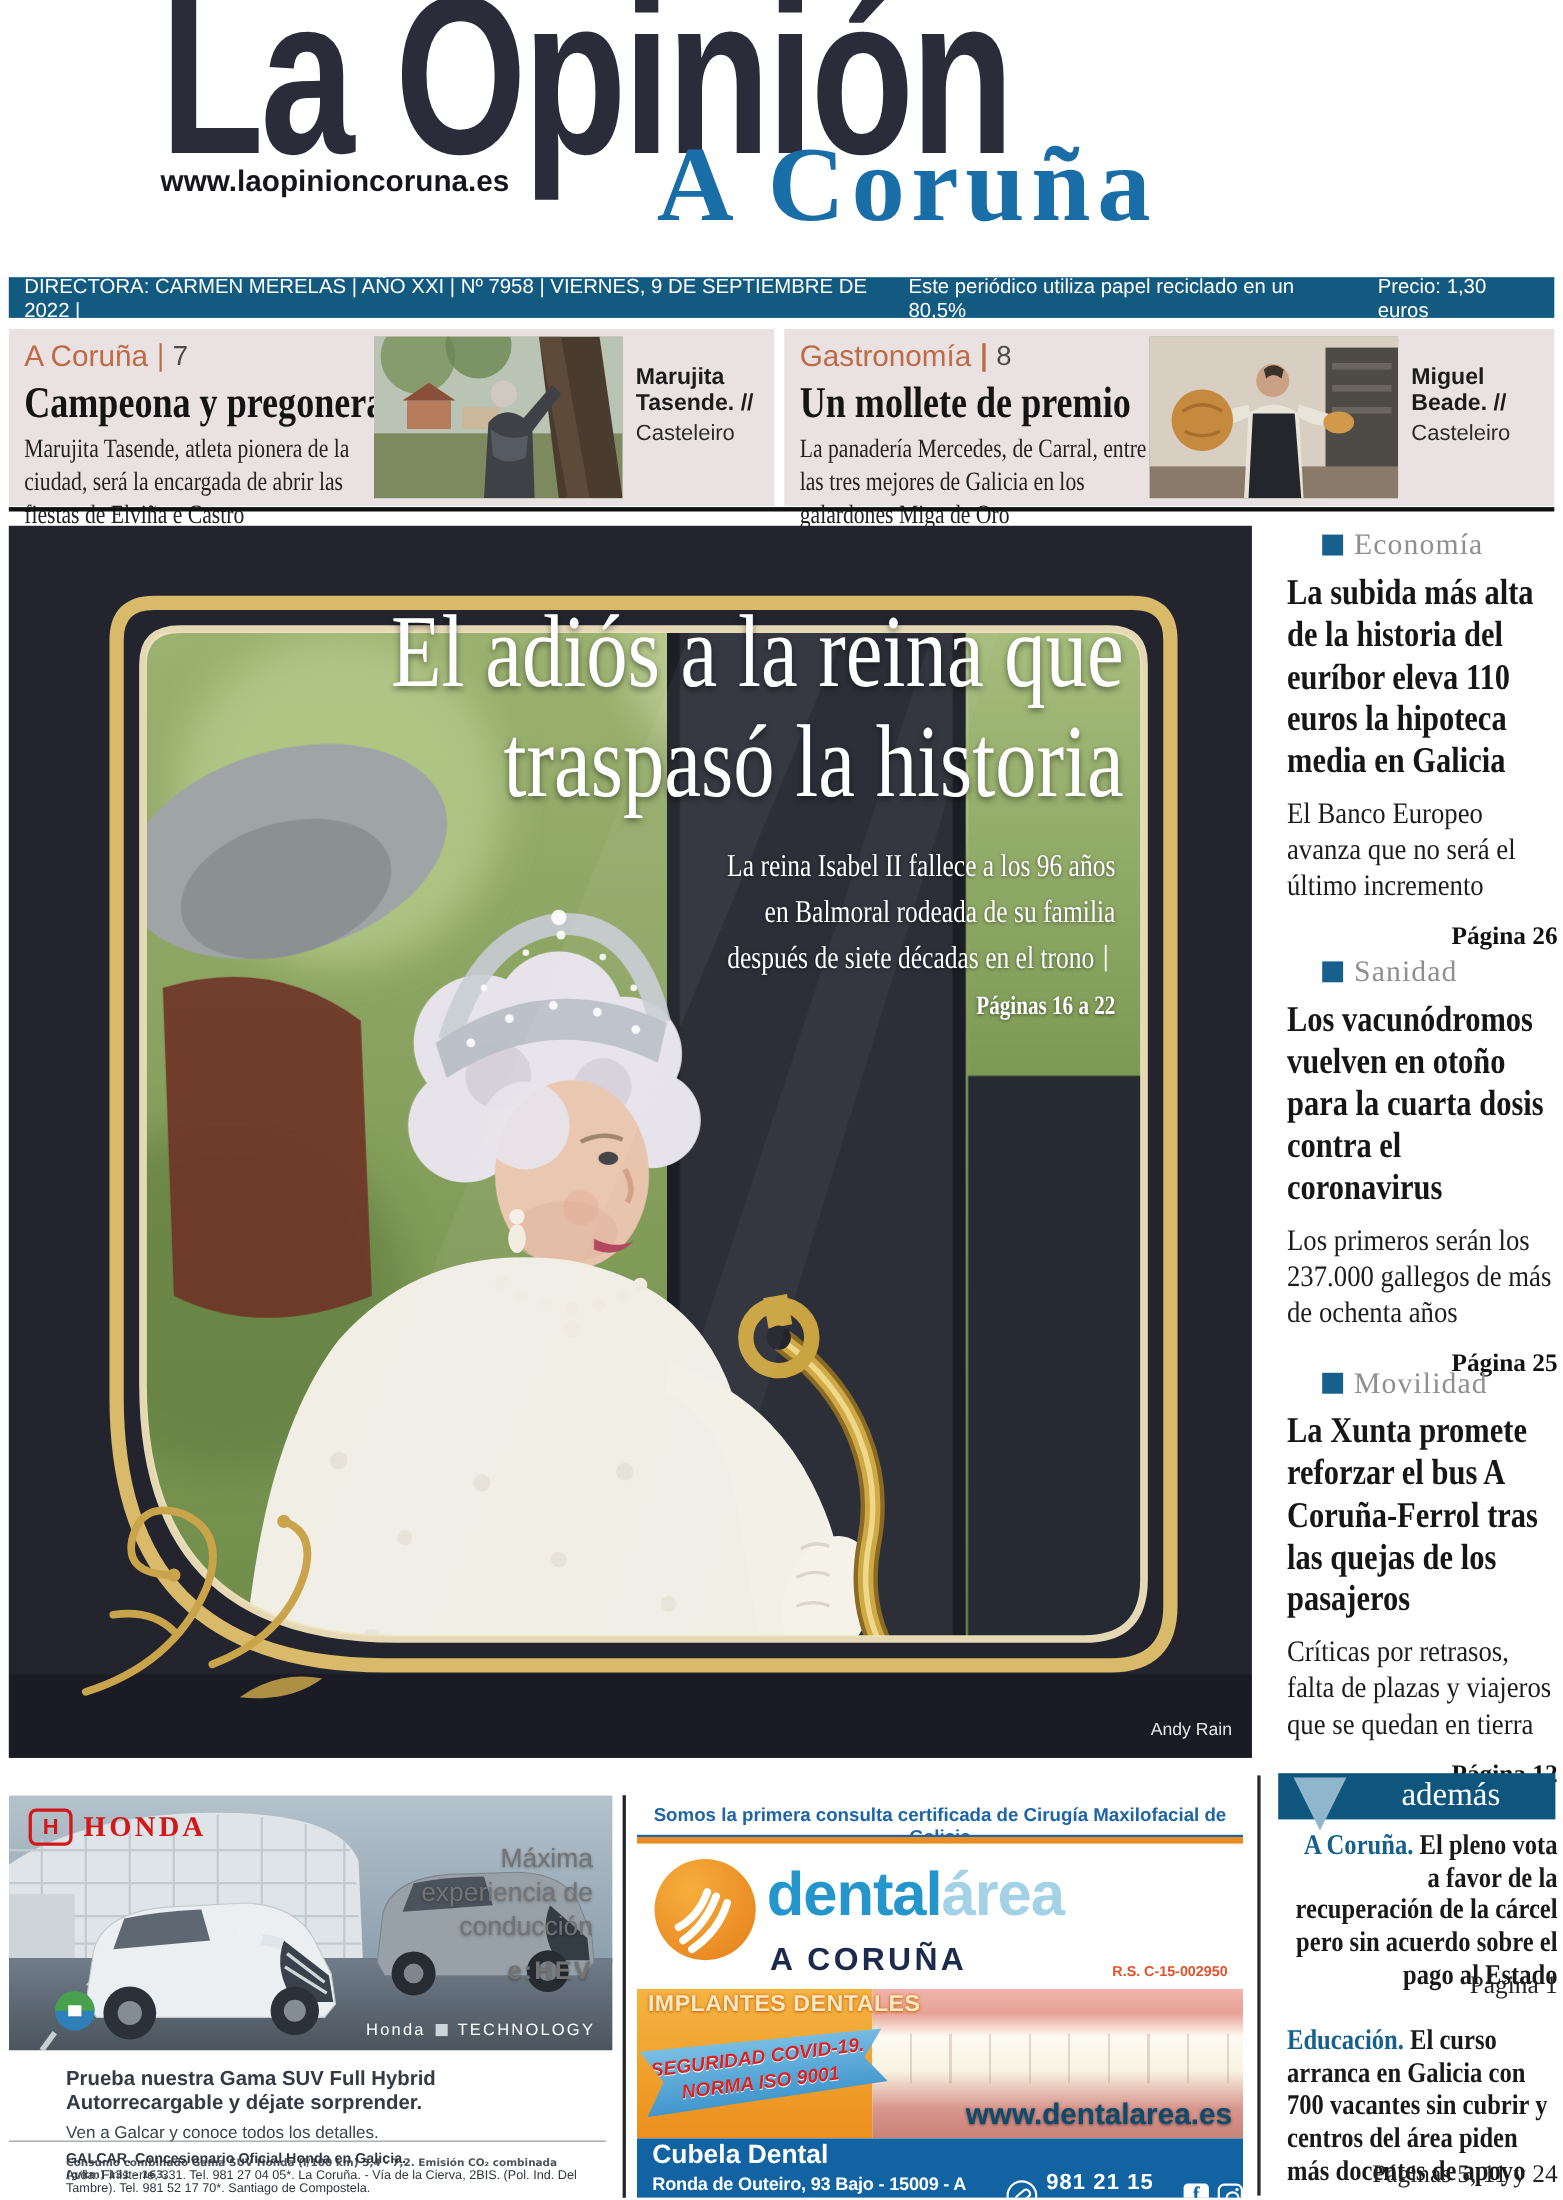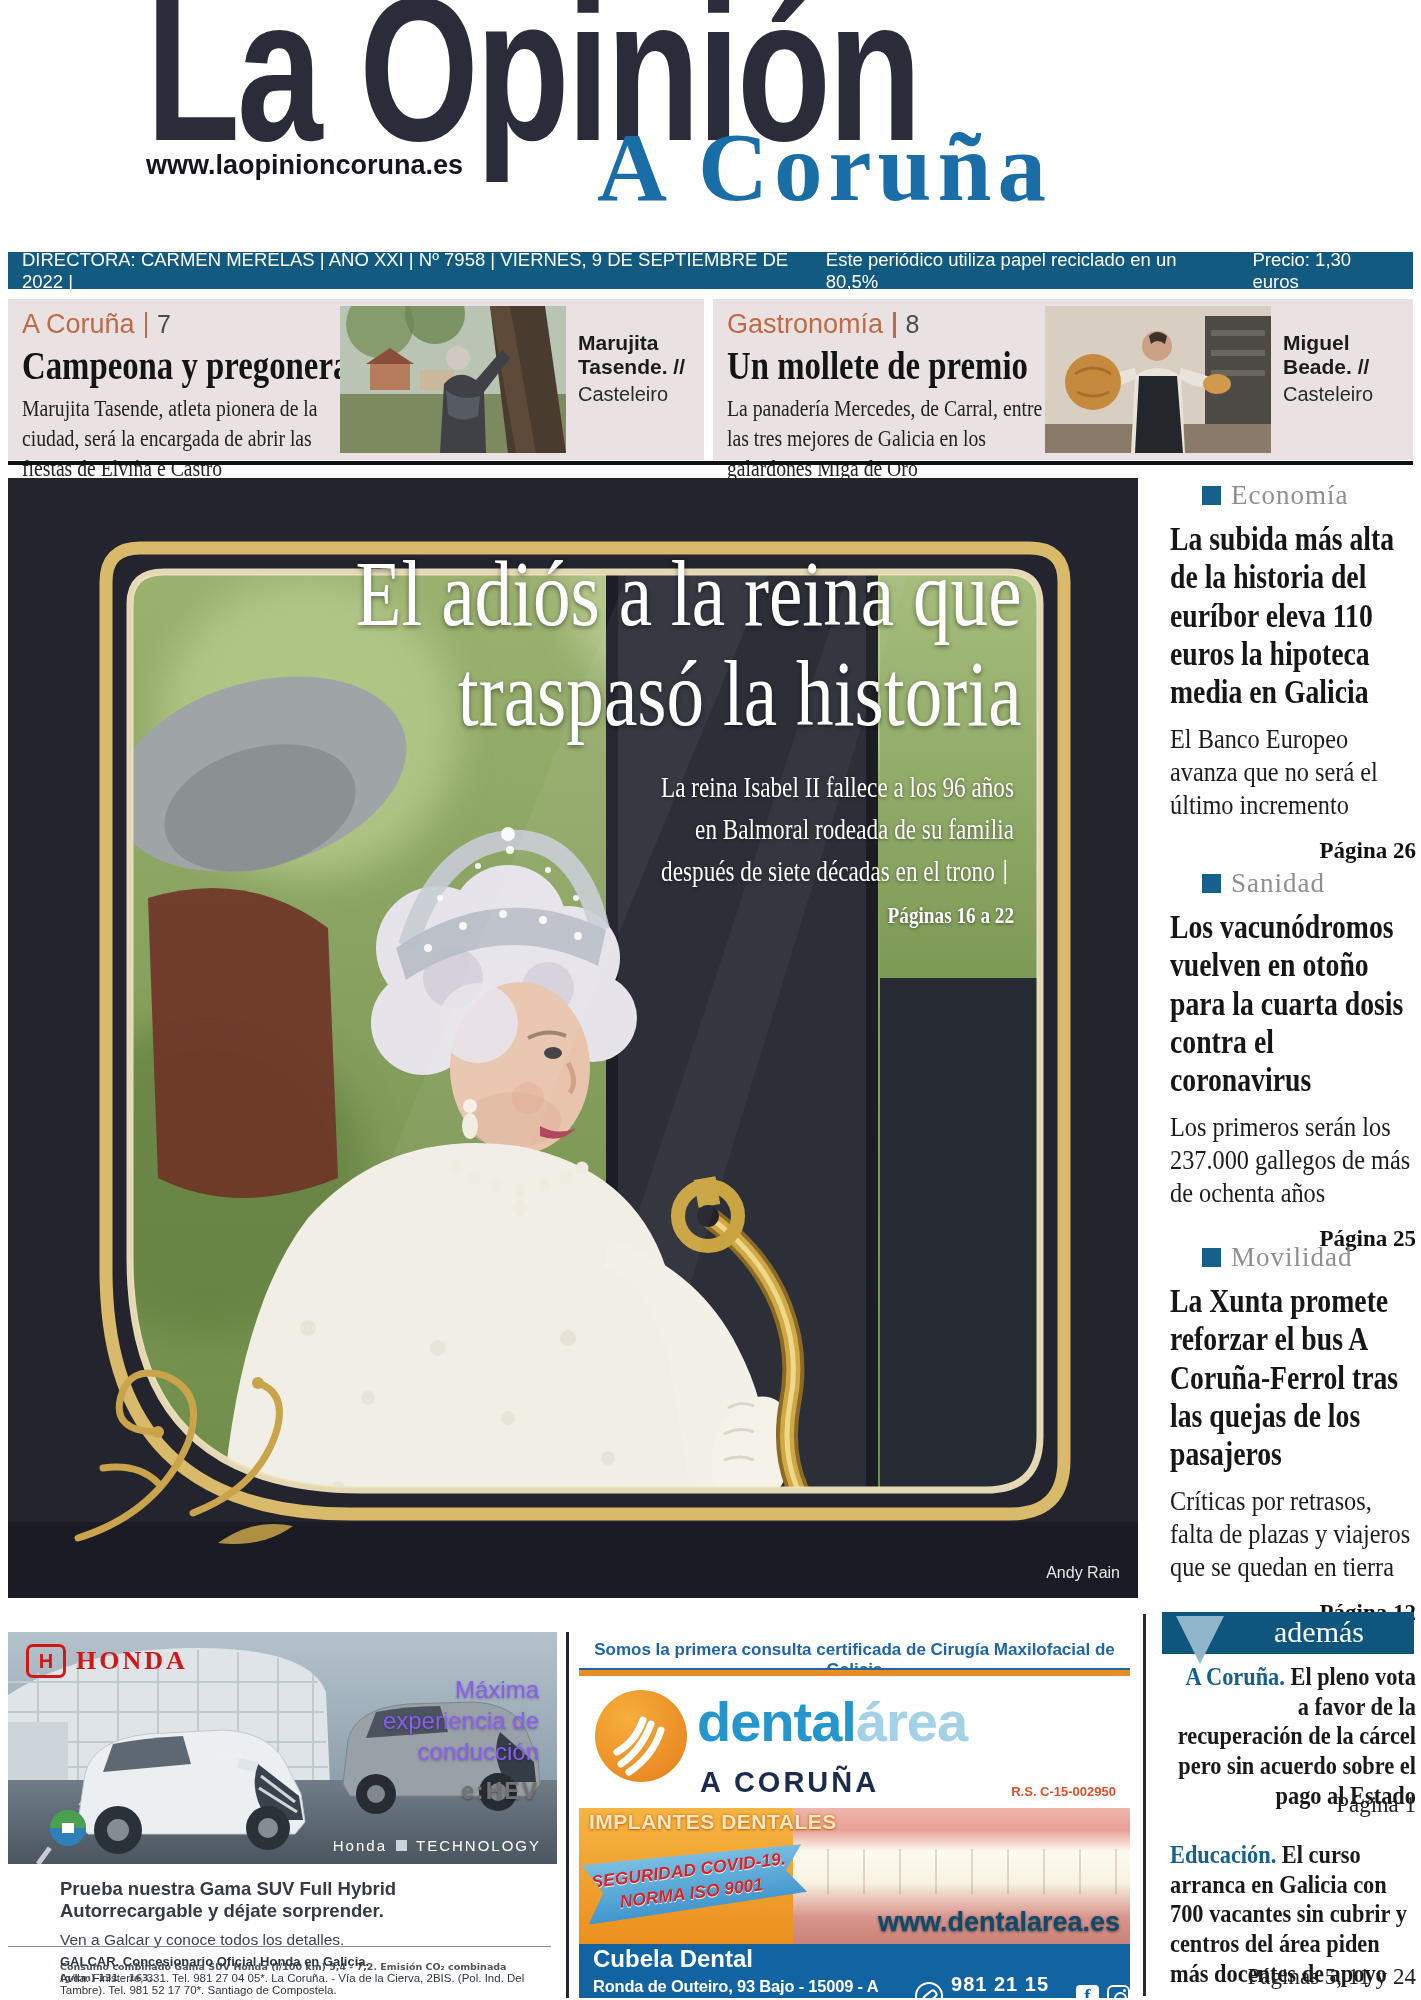--- a/index.html
+++ b/index.html
@@ -73,21 +73,21 @@
   .ad-page.p1{top:1792px;}.ad-page.p2{top:1964px;}
   
   .ad-divider{position:absolute;left:566px;top:1632px;width:2.5px;height:366px;background:#22262b;}
   .honda{position:absolute;left:8px;top:1632px;width:549px;height:366px;background:#fff;}
   .honda-img{position:absolute;left:0;top:0;width:549px;height:232px;overflow:hidden;}
   .honda-logo{position:absolute;left:18px;top:12px;display:flex;align-items:center;gap:10px;}
   .honda-h{width:34px;height:28px;border:3px solid #d01818;border-radius:7px;color:#d01818;
     font-family:"Liberation Sans",sans-serif;font-weight:bold;font-size:20px;display:flex;
     align-items:center;justify-content:center;}
   .honda-word{color:#d01818;font-weight:bold;font-size:26px;letter-spacing:3px;}
-  .honda-tag{position:absolute;right:18px;top:42px;text-align:right;color:#8b5cf6;
+  .honda-tag{position:absolute;right:18px;top:42px;text-align:right;color:#737373;
     font-family:"Liberation Sans",sans-serif;font-size:24px;line-height:1.3;text-shadow:0 1px 3px rgba(0,0,0,.35);}
   .honda-ehev{position:absolute;right:18px;top:146px;color:#737373;font-family:"Liberation Sans",sans-serif;
     font-weight:bold;font-size:23px;letter-spacing:2px;text-shadow:0 1px 3px rgba(0,0,0,.4);}
   .honda-hrv{position:absolute;left:208px;top:118px;color:#eef1f3;font-family:"Liberation Sans",sans-serif;
     font-weight:bold;font-size:10px;letter-spacing:1px;}
   .honda-tech{position:absolute;right:16px;bottom:10px;display:flex;align-items:center;gap:9px;color:#fff;
     font-family:"Liberation Sans",sans-serif;font-size:15px;letter-spacing:2px;}
   .honda-tech .sq{width:11px;height:11px;background:#cdd4d9;}
   .honda-copy{position:absolute;left:52px;right:18px;top:246px;font-family:"Liberation Sans",sans-serif;color:#343b44;}
   .honda-copy .h{font-weight:bold;font-size:18.5px;line-height:1.2;}

